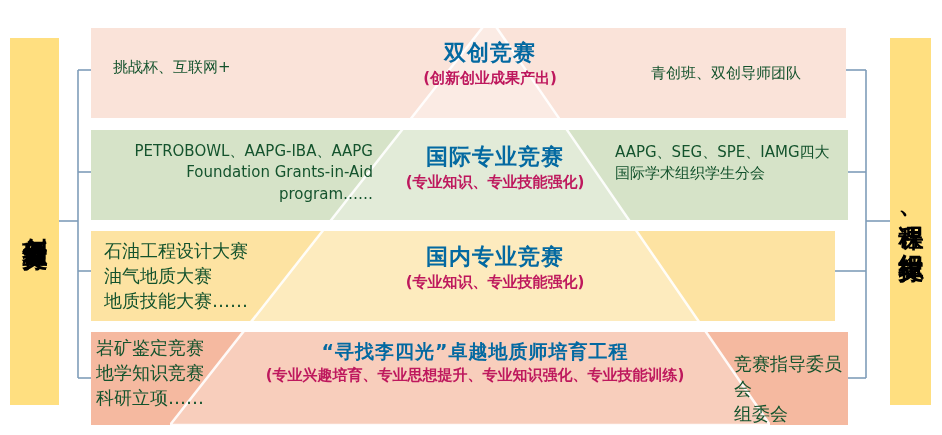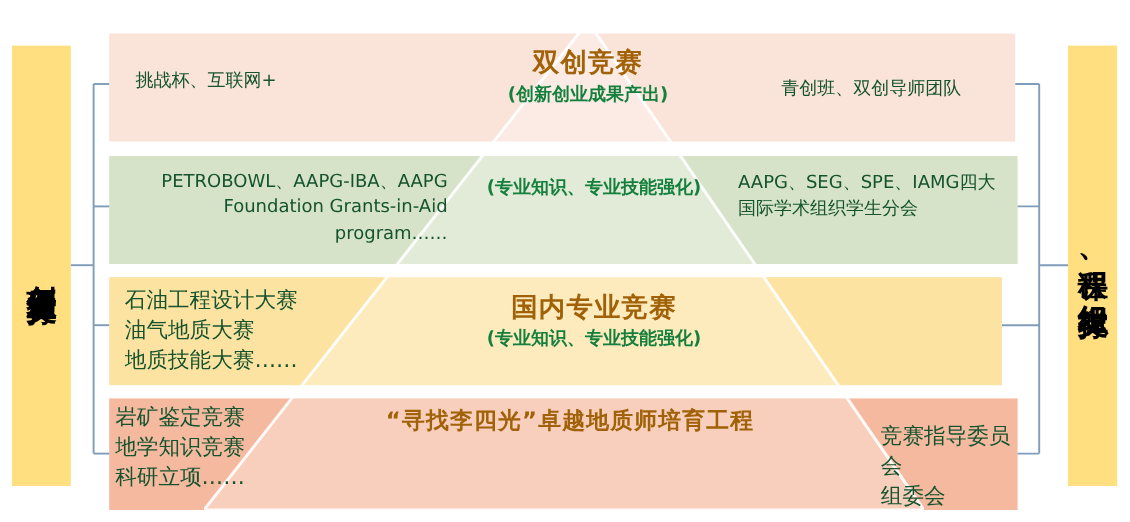--- a/index.html
+++ b/index.html
@@ -67,25 +67,25 @@
 
   #note-l3{left:104px;top:239px;width:220px;}
   #note-r3{left:643px;top:236px;width:200px;}
 
   #note-l4{left:96px;top:336px;width:180px;}
   #note-r4{left:734px;top:352px;width:120px;}
 
   
   .tier{position:absolute;text-align:center;}
   .tier .t-main{
-    font-size:22px;font-weight:700;color:#a16207;letter-spacing:1px;
+    font-size:22px;font-weight:700;color:#0369a1;letter-spacing:1px;
     line-height:1.2;
   }
   .tier .t-sub{
-    font-size:15px;font-weight:600;color:#15803d;letter-spacing:0px;
+    font-size:15px;font-weight:600;color:#be185d;letter-spacing:0px;
     line-height:1.3;margin-top:3px;
   }
   #tier1{left:360px;top:40px;width:260px;}
   #tier2{left:335px;top:144px;width:320px;}
   #tier3{left:330px;top:244px;width:330px;}
   #tier4{left:215px;top:340px;width:520px;}
   #tier4 .t-main{font-size:19px;}
   #tier4 .t-sub{font-size:15px;}
 </style>
 </head>
@@ -132,33 +132,35 @@
   <div class="note" id="note-l1">挑战杯、互联网+</div>
   <div class="note" id="note-r1">青创班、双创导师团队</div>
   <div class="tier" id="tier1">
     <div class="t-main">双创竞赛</div>
     <div class="t-sub">(创新创业成果产出)</div>
   </div>
 
   <div class="note" id="note-l2">PETROBOWL、AAPG-IBA、AAPG Foundation Grants-in-Aid program……</div>
   <div class="note" id="note-r2">AAPG、SEG、SPE、IAMG四大国际学术组织学生分会</div>
   <div class="tier" id="tier2">
+    <div class="t-main">国际专业竞赛</div>
     <div class="t-sub">(专业知识、专业技能强化)</div>
   </div>
 
   <div class="note small" id="note-l3">石油工程设计大赛
 油气地质大赛
 地质技能大赛……</div>
   <div class="tier" id="tier3">
     <div class="t-main">国内专业竞赛</div>
     <div class="t-sub">(专业知识、专业技能强化)</div>
   </div>
 
   <div class="note small" id="note-r4">竞赛指导委员会
 组委会</div>
   <div class="note small" id="note-l4">岩矿鉴定竞赛
 地学知识竞赛
 科研立项……</div>
   <div class="tier" id="tier4">
     <div class="t-main">“寻找李四光”卓越地质师培育工程</div>
+    <div class="t-sub">(专业兴趣培育、专业思想提升、专业知识强化、专业技能训练)</div>
   </div>
 
 </div>
 
 </body></html>

